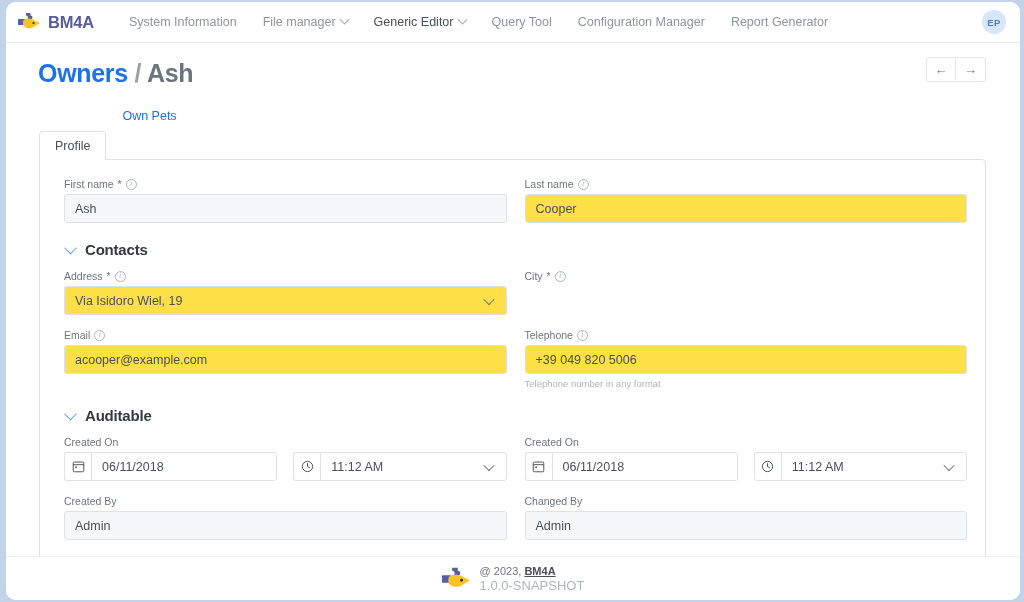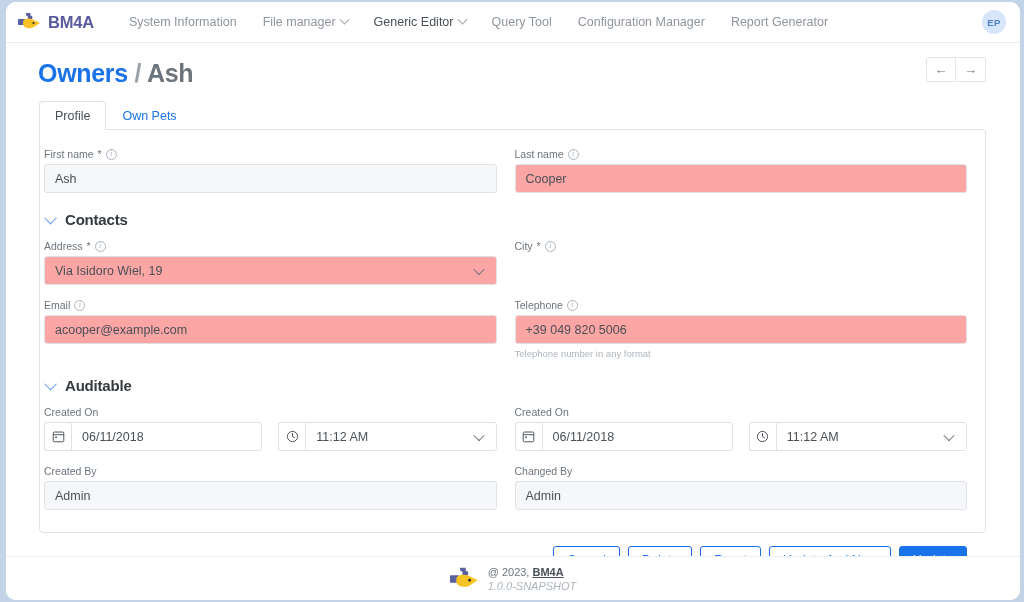--- a/index.html
+++ b/index.html
@@ -100,29 +100,30 @@
     font-size: 12.5px; padding: 7px 15px 7px 15px;
     color: #1a73e8; cursor: pointer;
     border: 1px solid transparent;
     border-bottom: none;
     position: relative; top: 1px;
   }
   .tab.active {
     color: #495057; background: #fff;
     border-color: #dee2e6;
     border-radius: 4px 4px 0 0;
+    margin-top: 30px;
   }
 
   
   .card {
     margin: 0 34px 0 33px;
     border: 1px solid #dee2e6;
     border-radius: 0 4px 4px 4px;
     background: #fff;
-    padding: 18px 18px 14px 4px;
+    padding: 18px 18px 14px 24px;
     height: 404px;
   }
 
   .grid { display: flex; gap: 18px; }
   .col { flex: 1 1 0; min-width: 0; }
 
   .field { margin-bottom: 14px; }
   .field-label {
     font-size: 10.5px; color: #6c757d;
     margin-bottom: 4px;
@@ -133,21 +134,21 @@
     display: inline-flex; align-items: center; justify-content: center;
     width: 11px; height: 11px; border-radius: 50%;
     border: 1px solid #adb5bd; color: #adb5bd;
     font-size: 8px; font-style: italic;
     font-family: "Liberation Serif", serif;
     line-height: 1;
   }
   .control {
     height: 29px; width: 100%;
     border: 1px solid #dee2e6; border-radius: 3px;
-    background: #fca5a5;
+    background: #fde047;
     font-size: 12.5px; color: #495057;
     display: flex; align-items: center;
     padding: 0 10px;
   }
   .control.readonly { background: #f6f7f9; }
   .control.select { justify-content: space-between; cursor: pointer; }
   .chev {
     width: 8px; height: 8px;
     border-right: 1.4px solid #6c757d;
     border-bottom: 1.4px solid #6c757d;
@@ -211,21 +212,21 @@
     position: absolute; left: 0; right: 0; bottom: 0;
     height: 44px;
     border-top: 1px solid #edf0f3;
     background: #fff;
     display: flex; align-items: center; justify-content: center;
     gap: 9px;
   }
   .footer-logo { width: 29px; height: 26px; }
   .footer-text { font-size: 11px; color: #6c757d; line-height: 1.35; }
   .footer-text .u { text-decoration: underline; font-weight: bold; color: #495057; }
-  .footer-ver { font-size: 11px; color: #adb5bd; font-style: italic; }
+  .footer-ver { font-size: 13px; color: #adb5bd; }
 </style>
 </head>
 <body>
 
 <div id="viewport">
 <div id="page">
 
   <div class="navbar">
     <div class="brand">
       <svg class="brand-logo" viewBox="0 0 46 40">

